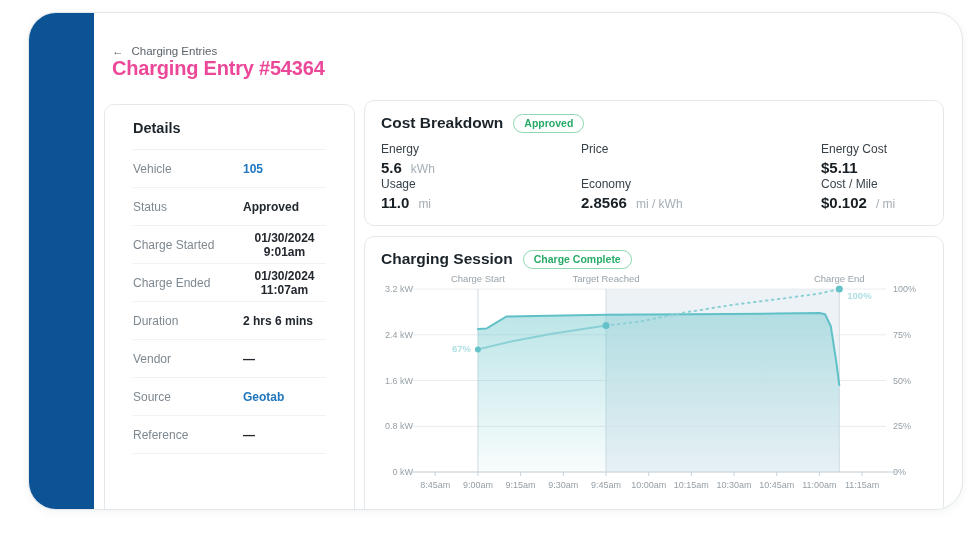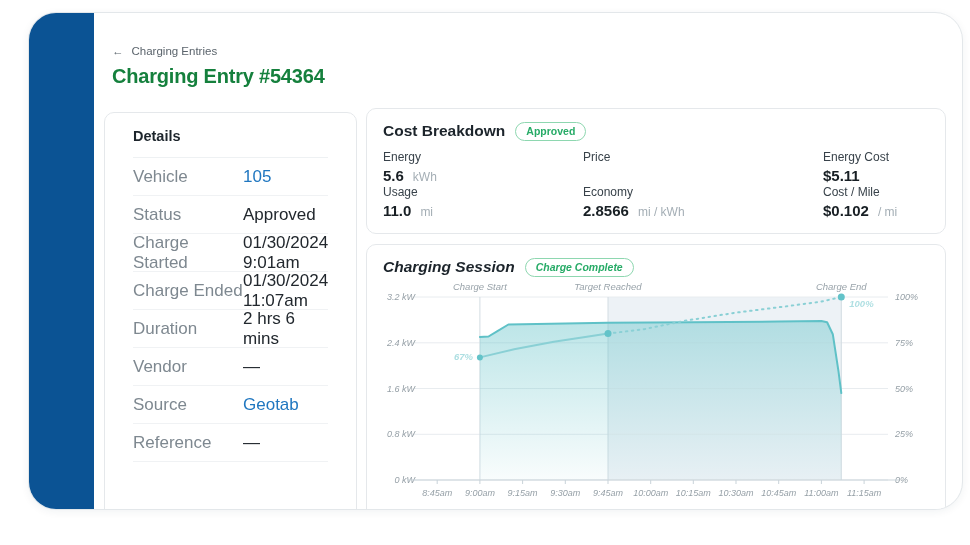--- a/index.html
+++ b/index.html
@@ -9,47 +9,47 @@
     position:absolute; left:28px; top:12px; width:935px; height:498px;
     background:#ffffff; border:1px solid #e3e7ea; border-radius:28px;
     box-shadow:0 2px 8px rgba(25,45,65,0.06);
     display:flex; overflow:hidden;
   }
   .sidebar { flex:0 0 65px; background:#0b5394; }
   .content { flex:1; padding:32px 18px 0 10px; overflow:hidden; }
 
   .header { margin-left:8px; }
   .breadcrumb { display:flex; align-items:center; gap:8px; color:#5b646c; font-size:11.5px; cursor:pointer; }
-  .page-title { margin-top:8px; font-size:20px; font-weight:700; color:#15803d; letter-spacing:-0.2px; }
+  .page-title { font-size:20px; font-weight:700; color:#ec4899; letter-spacing:-0.2px; }
 
   .grid { display:flex; gap:9px; margin-top:20px; align-items:flex-start; }
 
   .card { background:#fff; border:1px solid #e5e8eb; border-radius:10px; }
 
   
   .details-card { width:253px; padding:0 28px; height:430px; margin-top:4px; }
   .details-title { font-size:14.5px; font-weight:700; color:#1d252c; padding:15px 0 13px; border-bottom:1px solid #eef1f3; }
-  .drow { display:flex; align-items:center; height:38px; border-bottom:1px solid #f0f2f4; font-size:17px; }
+  .drow { display:flex; align-items:center; height:38px; border-bottom:1px solid #f0f2f4; font-size:12px; }
   .dlabel { flex:0 0 110px; color:#7e8890; }
-  .dvalue { color:#22282e; font-weight:400; }
+  .dvalue { color:#22282e; font-weight:700;text-align:center; }
   .dvalue.link { color:#2077c0; cursor:pointer; }
 
   
   .right-col { display:flex; flex-direction:column; gap:10px; width:580px; }
   .card-head { display:flex; align-items:center; gap:10px; }
   .card-title { font-size:15.5px; font-weight:700; color:#1c242b; }
   .badge { border:1px solid #8ed7b0; color:#27ab67; border-radius:999px; font-size:10.5px; font-weight:600; padding:3px 10px; line-height:1; white-space:nowrap; }
 
   .cost-card { height:126px; padding:13px 16px; }
   .metrics { display:grid; grid-template-columns:200px 240px 1fr; row-gap:1px; margin-top:9px; }
   .mlabel { font-size:12px; color:#38424a; margin-bottom:3px; }
   .mvalue { font-size:15px; font-weight:700; color:#181f24; }
   .munit { font-size:12px; font-weight:400; color:#a4aeb5; margin-left:2px;padding-left:7px; }
 
-  .session-card { height:300px; padding:13px 16px;font-style:italic; }
+  .session-card { height:300px; padding:13px 16px; }
   .session-card svg { margin-top:4px; display:block; }
 
   svg text { font-family:"Liberation Sans", sans-serif; }
   .ax { font-size:9px; fill:#96a0a7; }
   .an { font-size:9.5px; fill:#99a3aa; }
   .sl { font-size:9.5px; fill:#aedfe2; font-weight:700; }
 </style>
 </head>
 <body>
 

